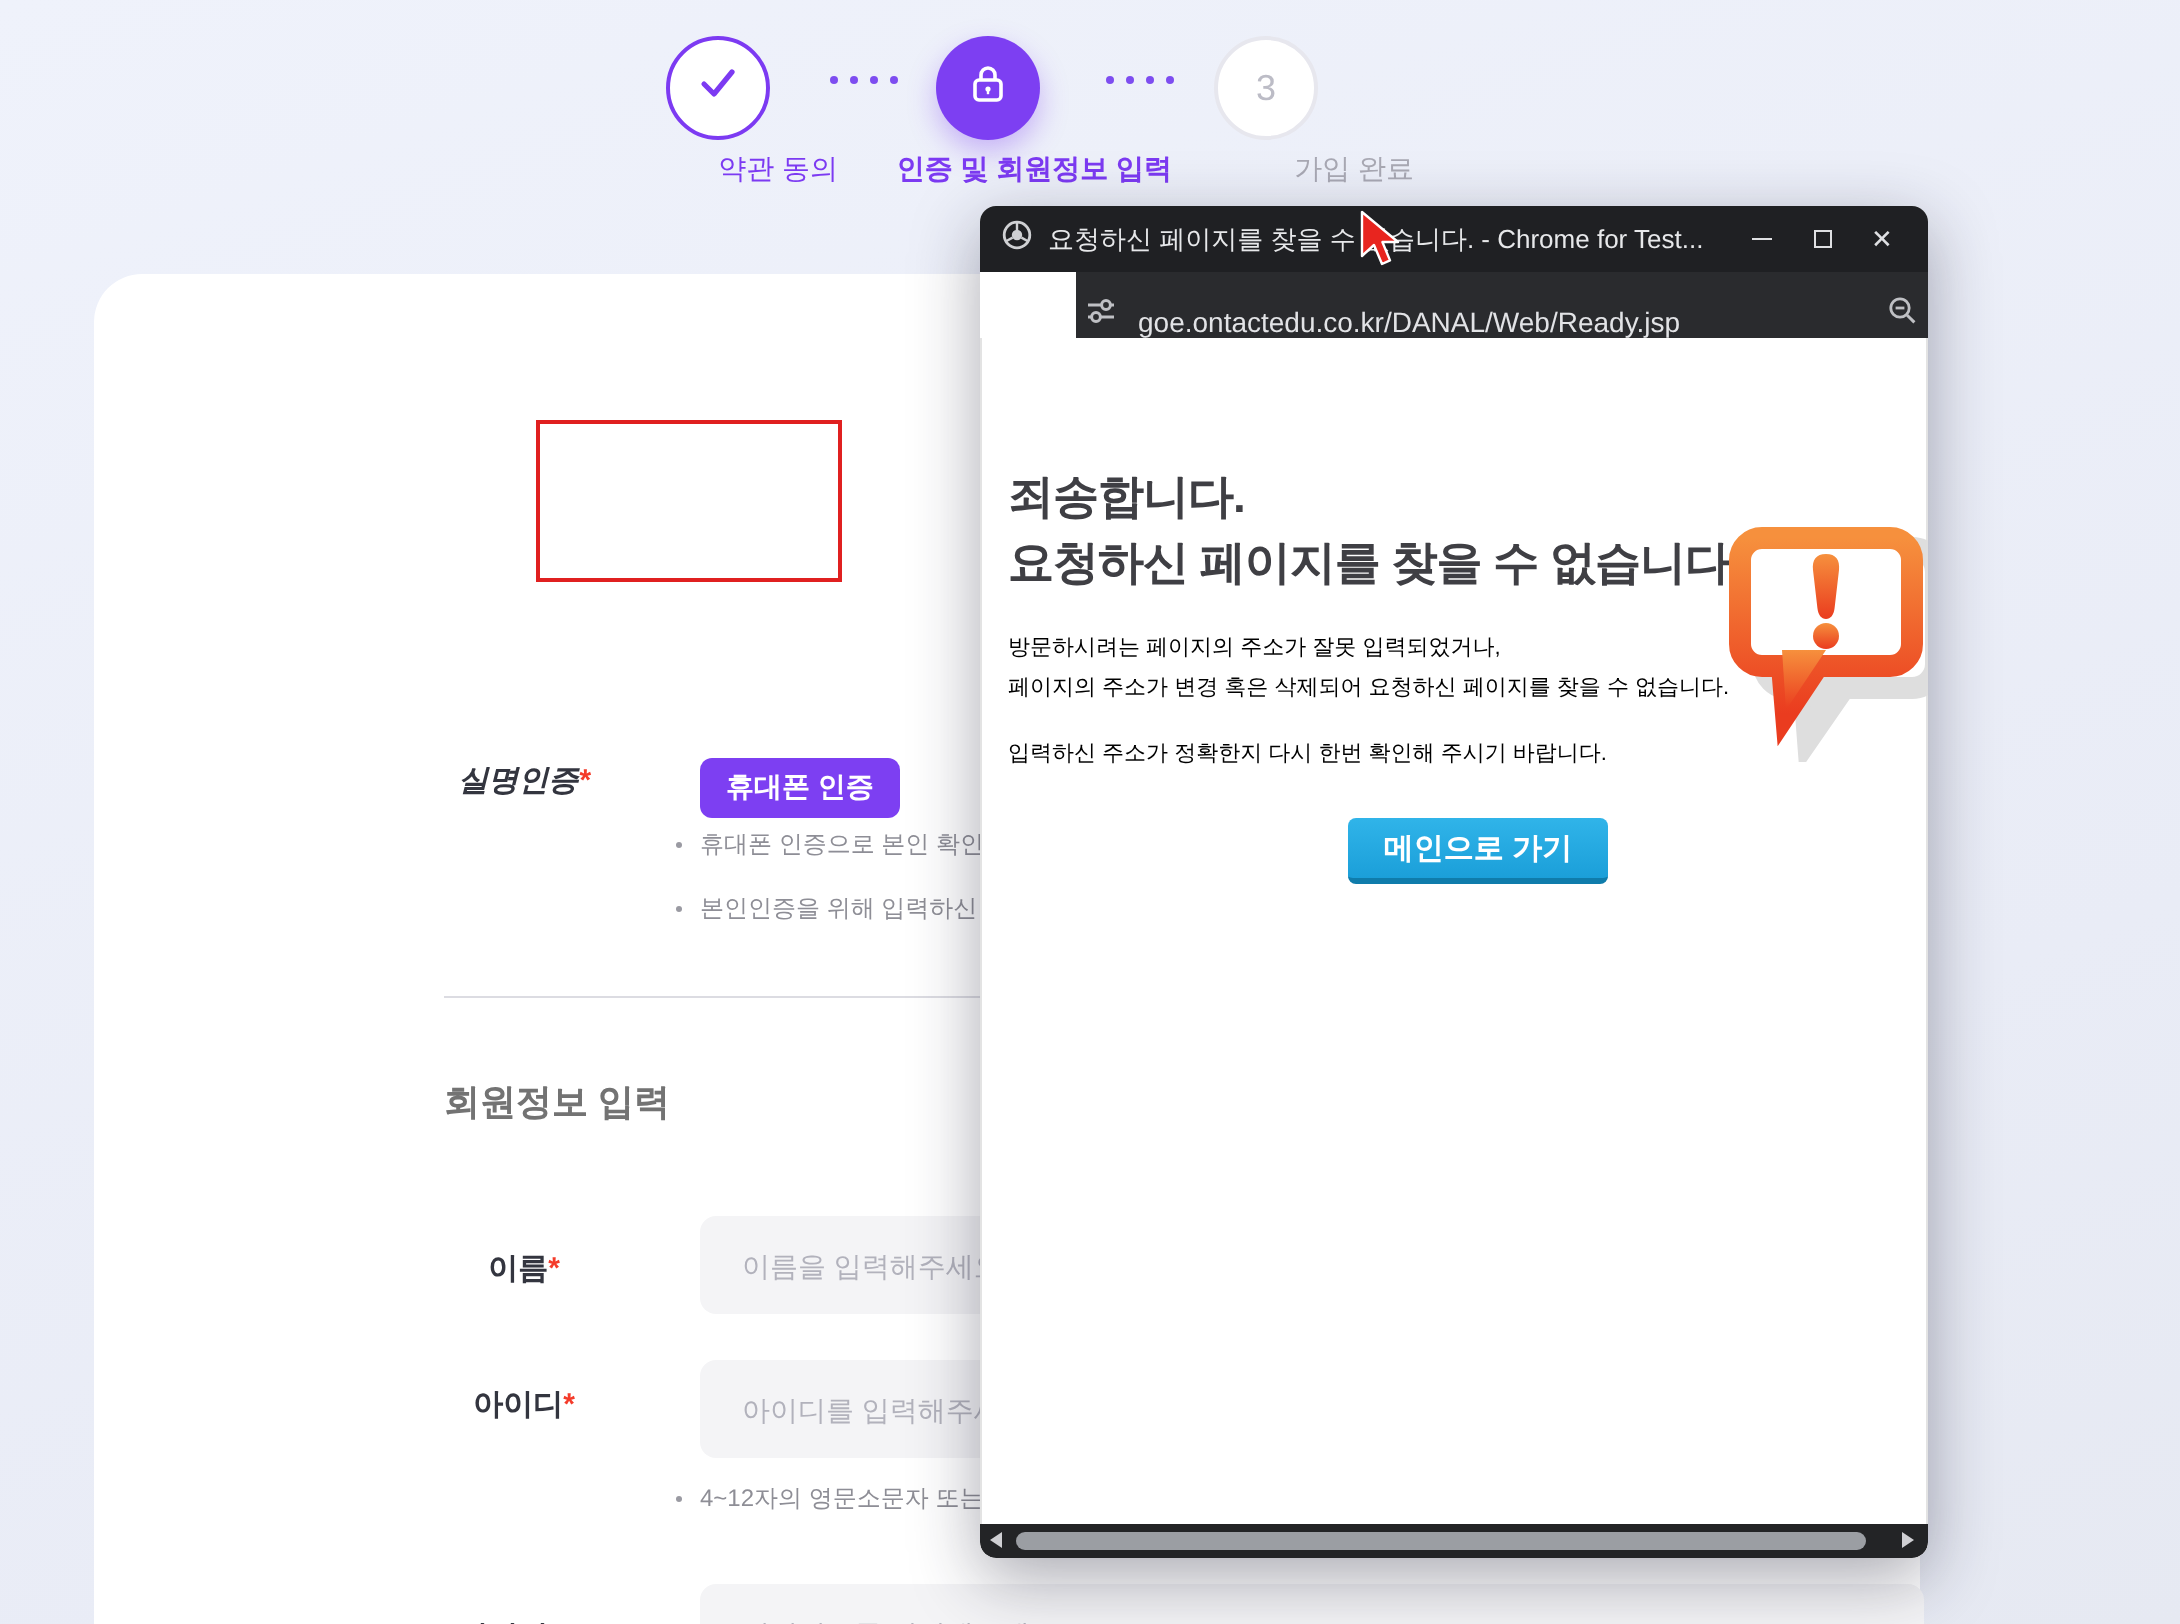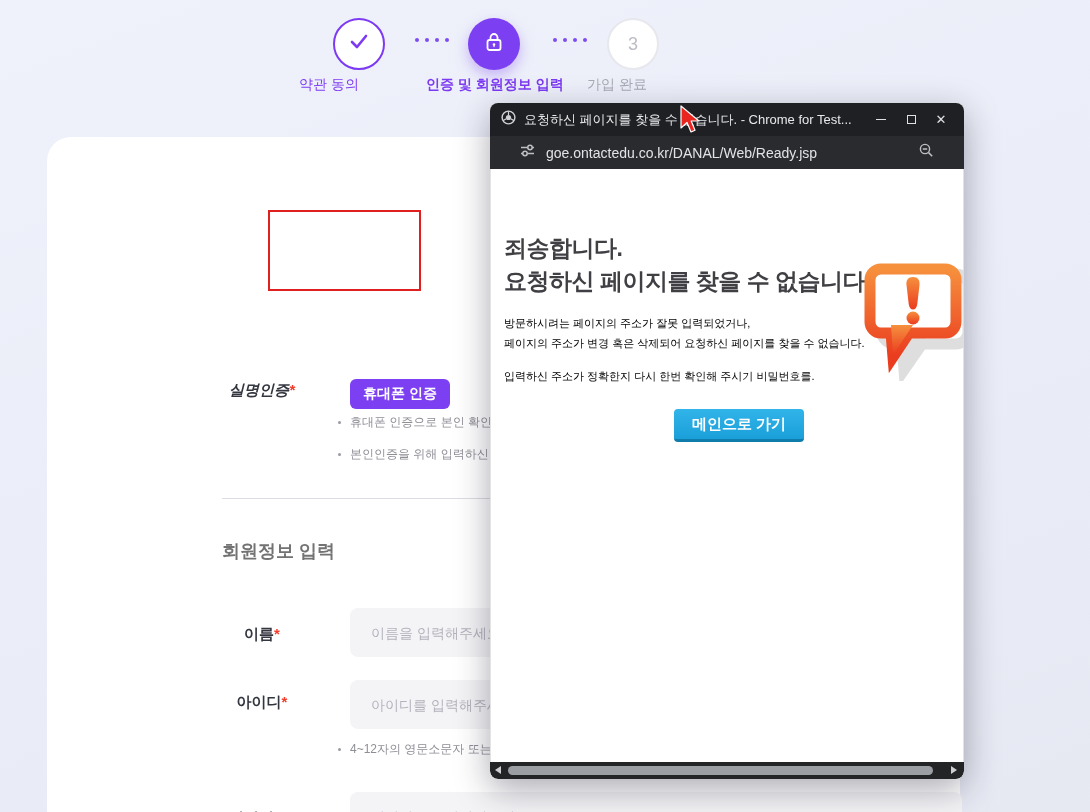--- a/index.html
+++ b/index.html
@@ -10,21 +10,21 @@
     position:relative;
   }
 
   
   .stepper { position:absolute; top:0; left:0; width:1090px; height:100px; }
   .step-circle { position:absolute; width:52px; height:52px; border-radius:50%;
     display:flex; align-items:center; justify-content:center; background:#fff; }
   .step-done   { left:333px; top:18px; border:2px solid #7c3af2; }
   .step-active { left:468px; top:18px; background:#7d3ff2; box-shadow:0 6px 14px rgba(125,63,242,.35); }
   .step-pending{ left:607px; top:18px; border:2px solid #e7e7ee; color:#bcbcc6; font-size:18px; }
-  .step-label { position:absolute; top:76px; font-size:14px; text-align:left; color:#7c3af2; }
+  .step-label { position:absolute; top:76px; font-size:14px; text-align:right; color:#7c3af2; }
   .lbl-1 { left:299px; width:120px; }
   .lbl-2 { left:426px; width:160px; font-weight:bold; }
   .lbl-3 { left:587px; width:120px; color:#a9a9b4; }
   .dots { position:absolute; top:38px; display:flex; gap:6px; }
   .dots-1 { left:415px; } .dots-2 { left:553px; }
   .dots span { width:4px; height:4px; border-radius:50%; background:#7d4df0; display:block; }
 
   
   .card { position:absolute; left:47px; top:137px; width:913px; height:700px;
     background:#fff; border-radius:24px; z-index:1; }
@@ -54,21 +54,21 @@
   
   .popup { position:absolute; left:490px; top:103px; width:474px; height:676px;
     border-radius:8px; background:#fff; z-index:10; overflow:hidden;
     box-shadow:0 10px 34px rgba(30,30,50,.38); }
   .titlebar { height:33px; background:#1f2023; display:flex; align-items:center; padding:0 8px 0 11px; }
   .win-title { flex:1; margin-left:8px; font-size:13px; color:#e7e8ea; white-space:nowrap; overflow:hidden; }
   .win-btn { width:30px; height:24px; display:flex; align-items:center; justify-content:center; color:#dfe0e3; }
   .win-btn .bar { width:10px; height:1px; background:#dfe0e3; }
   .win-btn .box { width:9px; height:9px; border:1px solid #dfe0e3; }
   .win-btn.close { font-size:13px; }
-  .urlbar { height:33px; background:#2a2b2e; display:flex; align-items:center; padding:0 29px; }
+  .urlbar { height:33px; background:#2a2b2e; display:flex; align-items:flex-end; padding:0 4px;margin-left:48px; }
   .url-text { flex:1; margin-left:10px; font-size:14px; color:#e2e3e6; white-space:nowrap; overflow:hidden; }
   .popup-content { position:relative; height:604px; background:#fff; border-left:1px solid #e3e3e3; border-right:1px solid #e3e3e3; }
   .err-h { position:absolute; left:13px; font-size:23px; font-weight:bold; color:#3f3f44; letter-spacing:-0.5px; white-space:nowrap; }
   .err-h1 { top:64px; } .err-h2 { top:97px; }
   .err-p { position:absolute; left:13px; font-size:11px; color:#000000; white-space:nowrap; }
   .p1 { top:147px; } .p2 { top:167px; } .p3 { top:200px; }
   .main-btn { position:absolute; left:183px; top:240px; width:130px; height:33px;
     background:linear-gradient(#30b4e9,#1b9fd9); border:none; border-bottom:3px solid #0f7cab;
     border-radius:4px; color:#fff; font-size:15px; font-weight:bold;
     display:flex; align-items:center; justify-content:center; }
@@ -195,21 +195,21 @@
         <line x1="10.6" y1="10.6" x2="14.2" y2="14.2" stroke="#bfc0c4" stroke-width="1.5"></line>
         <line x1="4.8" y1="7" x2="9.2" y2="7" stroke="#bfc0c4" stroke-width="1.4"></line>
       </svg>
     </span>
   </div>
   <div class="popup-content">
     <div class="err-h err-h1">죄송합니다.</div>
     <div class="err-h err-h2">요청하신 페이지를 찾을 수 없습니다.</div>
     <div class="err-p p1">방문하시려는 페이지의 주소가 잘못 입력되었거나,</div>
     <div class="err-p p2">페이지의 주소가 변경 혹은 삭제되어 요청하신 페이지를 찾을 수 없습니다.</div>
-    <div class="err-p p3">입력하신 주소가 정확한지 다시 한번 확인해 주시기 비밀번호를.</div>
+    <div class="err-p p3">입력하신 주소가 정확한지 다시 한번 확인해 주시기 바랍니다.</div>
     <button class="main-btn">메인으로 가기</button>
     <div class="alert-art">
       <svg width="120" height="120" viewBox="0 0 120 120">
         <defs>
           <linearGradient id="og" x1="0" y1="0" x2="0" y2="1">
             <stop offset="0" stop-color="#f6903d"></stop>
               <stop offset="1" stop-color="#ea3c1f"></stop>
           </linearGradient>
         </defs>
 

